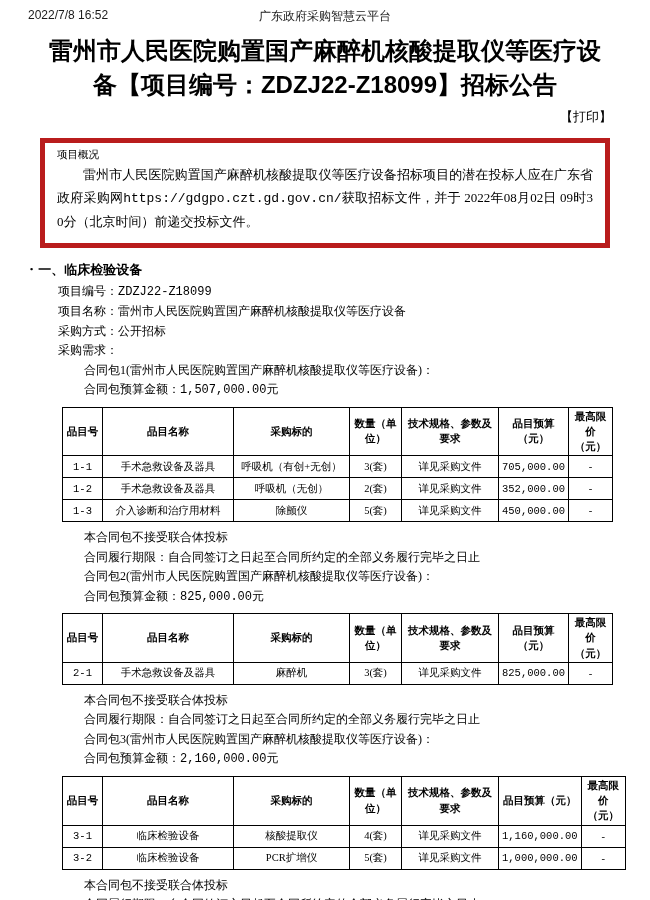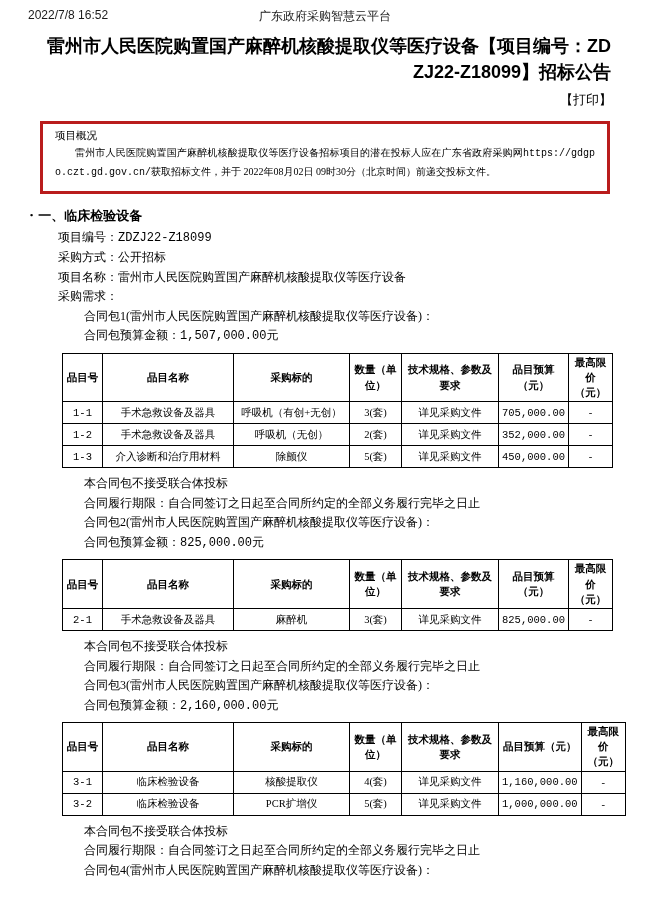--- a/index.html
+++ b/index.html
@@ -15,34 +15,34 @@
   .print-header {
     position:relative; height:22px; padding-top:8px;
     font-family:"Liberation Sans","DejaVu Sans",sans-serif;
     font-size:12px; color:#1a1a1a;
   }
   .ts { position:absolute; left:28px; top:8px; }
   .platform { text-align:center; }
 
   
   .doc-title {
-    width:572px; margin:12px auto 0; text-align:right;
+    width:572px; margin:12px auto 0; text-align:center;
     font-family:"Liberation Sans","DejaVu Sans",sans-serif;
-    font-weight:bold; font-size:18px; line-height:1.42;
+    font-weight:bold; font-size:24px; line-height:1.42;
     word-break:break-all; color:#000;
   }
 
   .print-row { text-align:right; padding-right:38px; margin-top:6px; font-size:13px; }
   .print-btn { cursor:pointer; }
 
   
-  .overview-box { margin:12px 40px 0; border:3px solid #b91c1c; padding:4px 12px 9px 12px; }
+  .overview-box { margin:12px 40px 0; border:5px solid #b91c1c; padding:4px 12px 9px 12px; }
   .overview-legend { font-size:10.5px; line-height:16px; }
   .overview-text {
-    font-size:10px; line-height:1.78; text-indent:2em;
+    font-size:13px; line-height:1.78; text-indent:2em;
     text-align:justify; word-break:break-all;
   }
 
   .section-heading { margin:13px 0 3px 30px; font-size:13px; font-weight:bold; }
   .bullet { font-size:9px; vertical-align:2px; margin-right:5px; }
 
   .text-line { font-size:12px; line-height:19.5px; white-space:nowrap; }
   .fields { margin-left:58px; }
   .pkg-line { margin-left:84px; }
 
@@ -74,22 +74,22 @@
 
 <div class="overview-box">
   <div class="overview-legend">项目概况</div>
   <p class="overview-text"><span>雷州市人民医院购置国产麻醉机核酸提取仪等医疗设备招标项目的潜在投标人应在广东省政府采购网</span><span class="mono">https://gdgpo.czt.gd.gov.cn/</span><span>获取招标文件，并于 2022年08月02日 09时30分（北京时间）前递交投标文件。</span></p>
 </div>
 
 <h2 class="section-heading"><span class="bullet">•</span><span>一、临床检验设备</span></h2>
 
 <div class="fields">
     <div class="text-line"><span>项目编号：</span><span class="mono">ZDZJ22-Z18099</span></div>
+    <div class="text-line"><span>项目名称：</span><span>雷州市人民医院购置国产麻醉机核酸提取仪等医疗设备</span></div>
     <div class="text-line"><span>采购方式：</span><span>公开招标</span></div>
-    <div class="text-line"><span>项目名称：</span><span>雷州市人民医院购置国产麻醉机核酸提取仪等医疗设备</span></div>
     <div class="text-line"><span>采购需求：</span><span></span></div>
   </div>
 
 <div class="packages">
     <section class="package">
       <div class="text-line pkg-line">合同包1(雷州市人民医院购置国产麻醉机核酸提取仪等医疗设备)：</div>
       <div class="text-line pkg-line"><span>合同包预算金额：</span><span class="mono">1,507,000.00元</span></div>
       <table class="items-table">
         <colgroup>
           <col style="width: 40px;">

